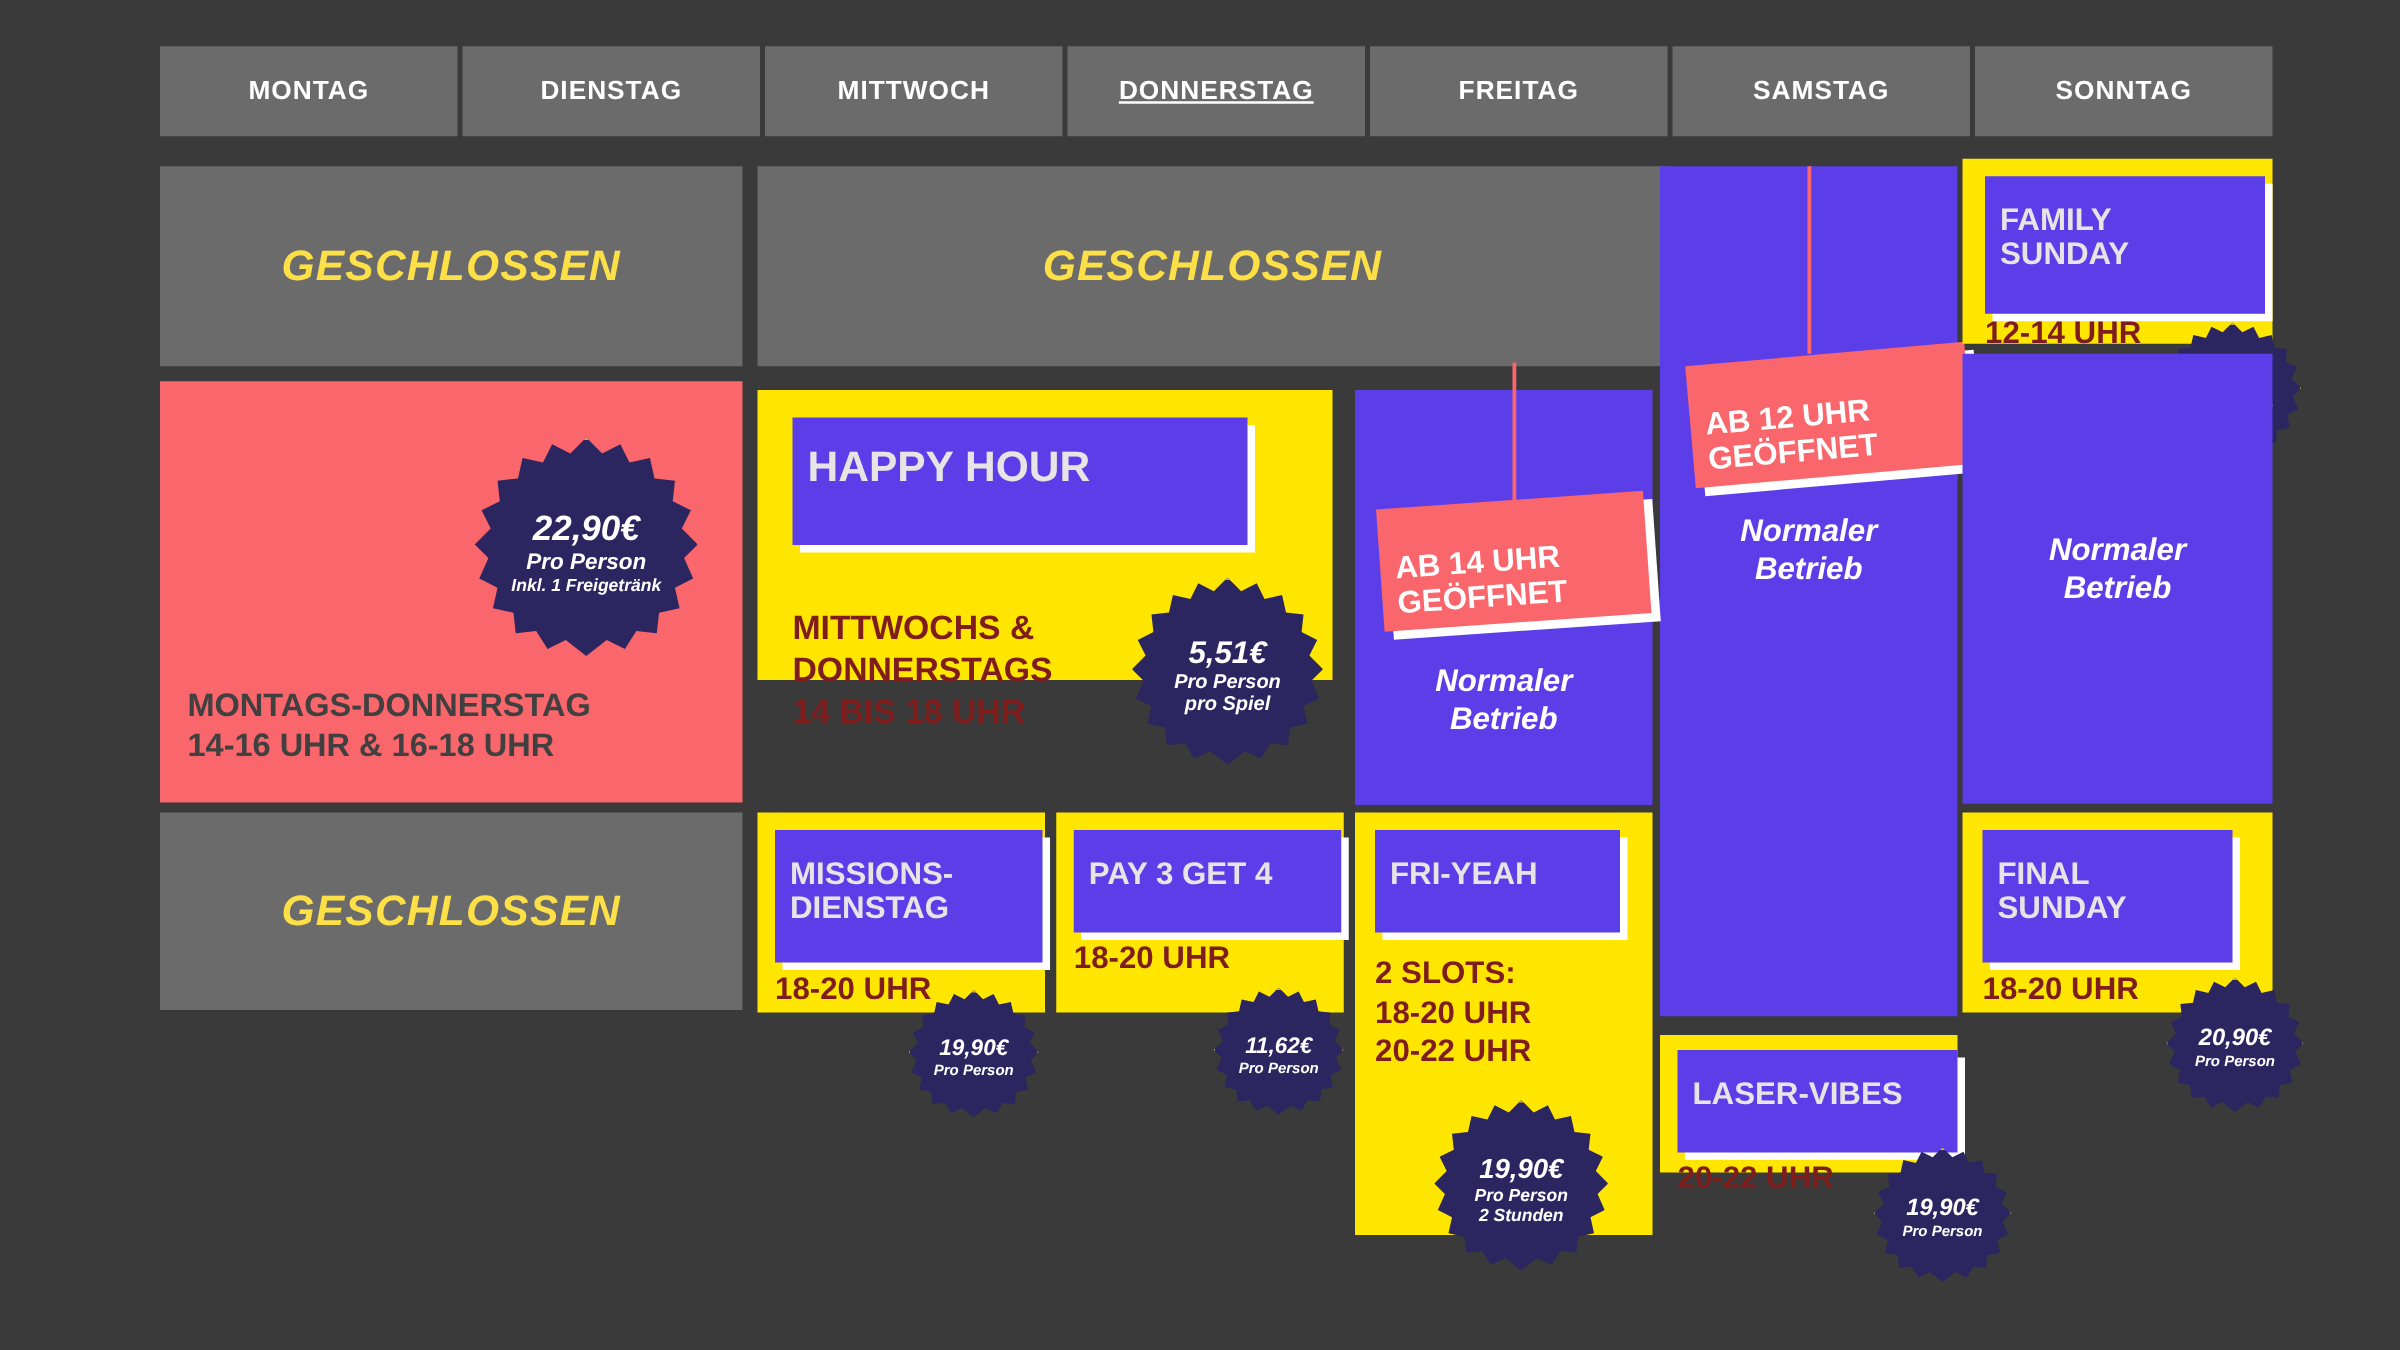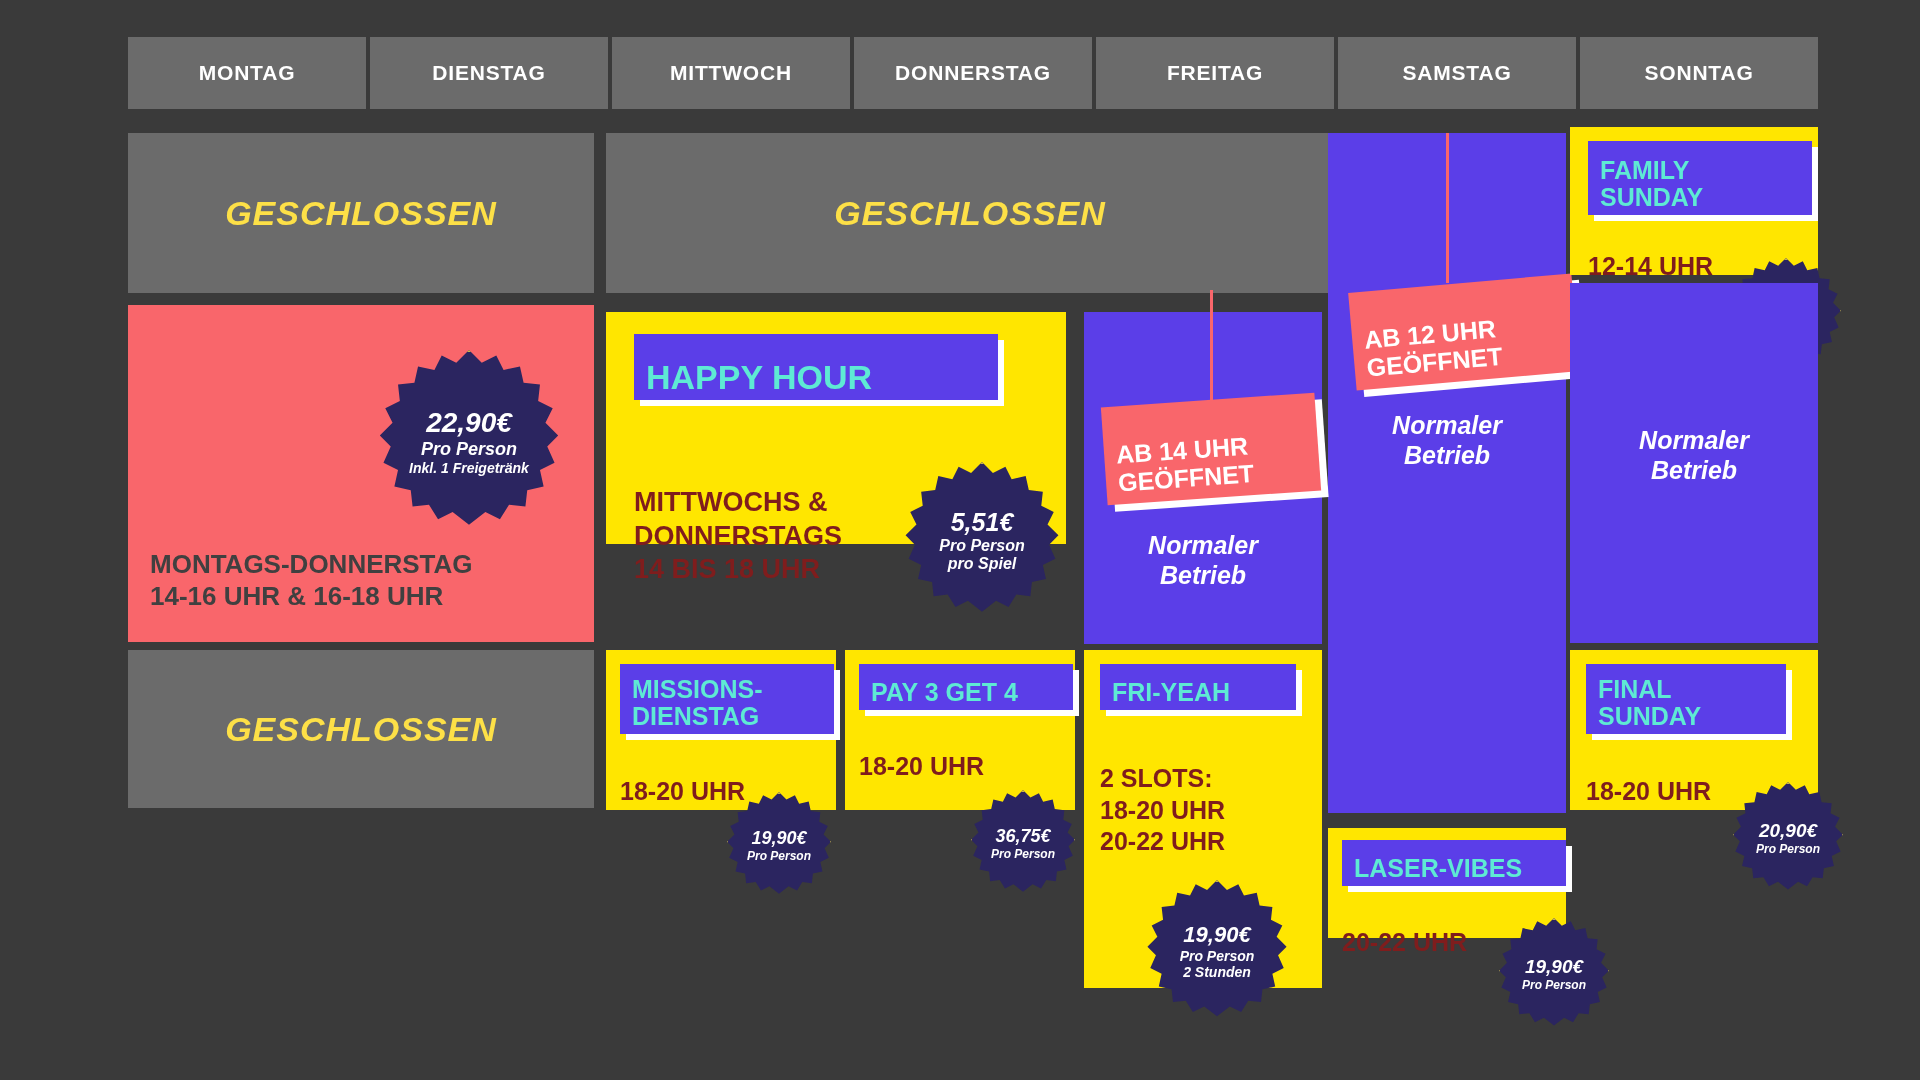--- a/index.html
+++ b/index.html
@@ -64,26 +64,26 @@
     display: flex;
     align-items: center;
     justify-content: center;
     white-space: pre-line;
   }
 
   
   .chip {
     position: absolute;
     background: #5b3ee8;
-    color: #5eead4;
-    font-weight: bold;
-    display: flex;
-    align-items: flex-end;
+    color: #e5e5e5;
+    font-weight: bold;
+    display: flex;
+    align-items: flex-start;
     box-shadow: 6px 6px 0 0 #ffffff;
-    padding: 4px 12px;
+    padding: 22px 12px;
     line-height: 1.08;
     white-space: pre-line;
   }
   .chip.bigtitle { font-size: 40px; }
   .chip.midtitle { font-size: 34px; }
   .chip.smalltitle { font-size: 25px; }
 
   .sub-dark {
     position: absolute;
     color: #7f1d1d;
@@ -149,21 +149,21 @@
 
   <div class="abs day-head" style="left:128px; top:37px; width:238px; height:72px;">
     <span>MONTAG</span>
   </div>
   <div class="abs day-head" style="left:370px; top:37px; width:238px; height:72px;">
     <span>DIENSTAG</span>
   </div>
   <div class="abs day-head" style="left:612px; top:37px; width:238px; height:72px;">
     <span>MITTWOCH</span>
   </div>
-  <div class="abs day-head" style="left:854px; top:37px; width:238px; height:72px;">
+  <div class="abs day-head" style="left:854px; top:37px; width:238px; height:72px;text-decoration:underline;">
     <span>DONNERSTAG</span>
   </div>
   <div class="abs day-head" style="left:1096px; top:37px; width:238px; height:72px;">
     <span>FREITAG</span>
   </div>
   <div class="abs day-head" style="left:1338px; top:37px; width:238px; height:72px;">
     <span>SAMSTAG</span>
   </div>
   <div class="abs day-head" style="left:1580px; top:37px; width:238px; height:72px;">
     <span>SONNTAG</span>
@@ -277,21 +277,21 @@
 
   <div class="abs panel-yellow" style="left:845px; top:650px; width:230px; height:160px;">
     <div class="chip smalltitle" style="left:14px; top:14px; width:190px; height:38px;">
       <span>PAY 3 GET 4</span>
     </div>
     <div class="sub-dark" style="left:14px; top:70px;">
       <span>18-20 UHR</span>
     </div>
   </div>
   <div class="burst" style="left:970px; top:790px; width:102px; height:102px;">
-    <div class="price" style="font-size:18px;">36,75€</div>
+    <div class="price" style="font-size:18px;">11,62€</div>
     <div class="note" style="font-size:12px;">Pro Person</div>
   </div>
 
   <div class="abs panel-yellow" style="left:1084px; top:650px; width:238px; height:338px;">
     <div class="chip smalltitle" style="left:16px; top:14px; width:172px; height:38px;">
       <span>FRI-YEAH</span>
     </div>
     <div class="sub-dark" style="left:16px; top:82px;">
       <span>2 SLOTS:
 18-20 UHR

